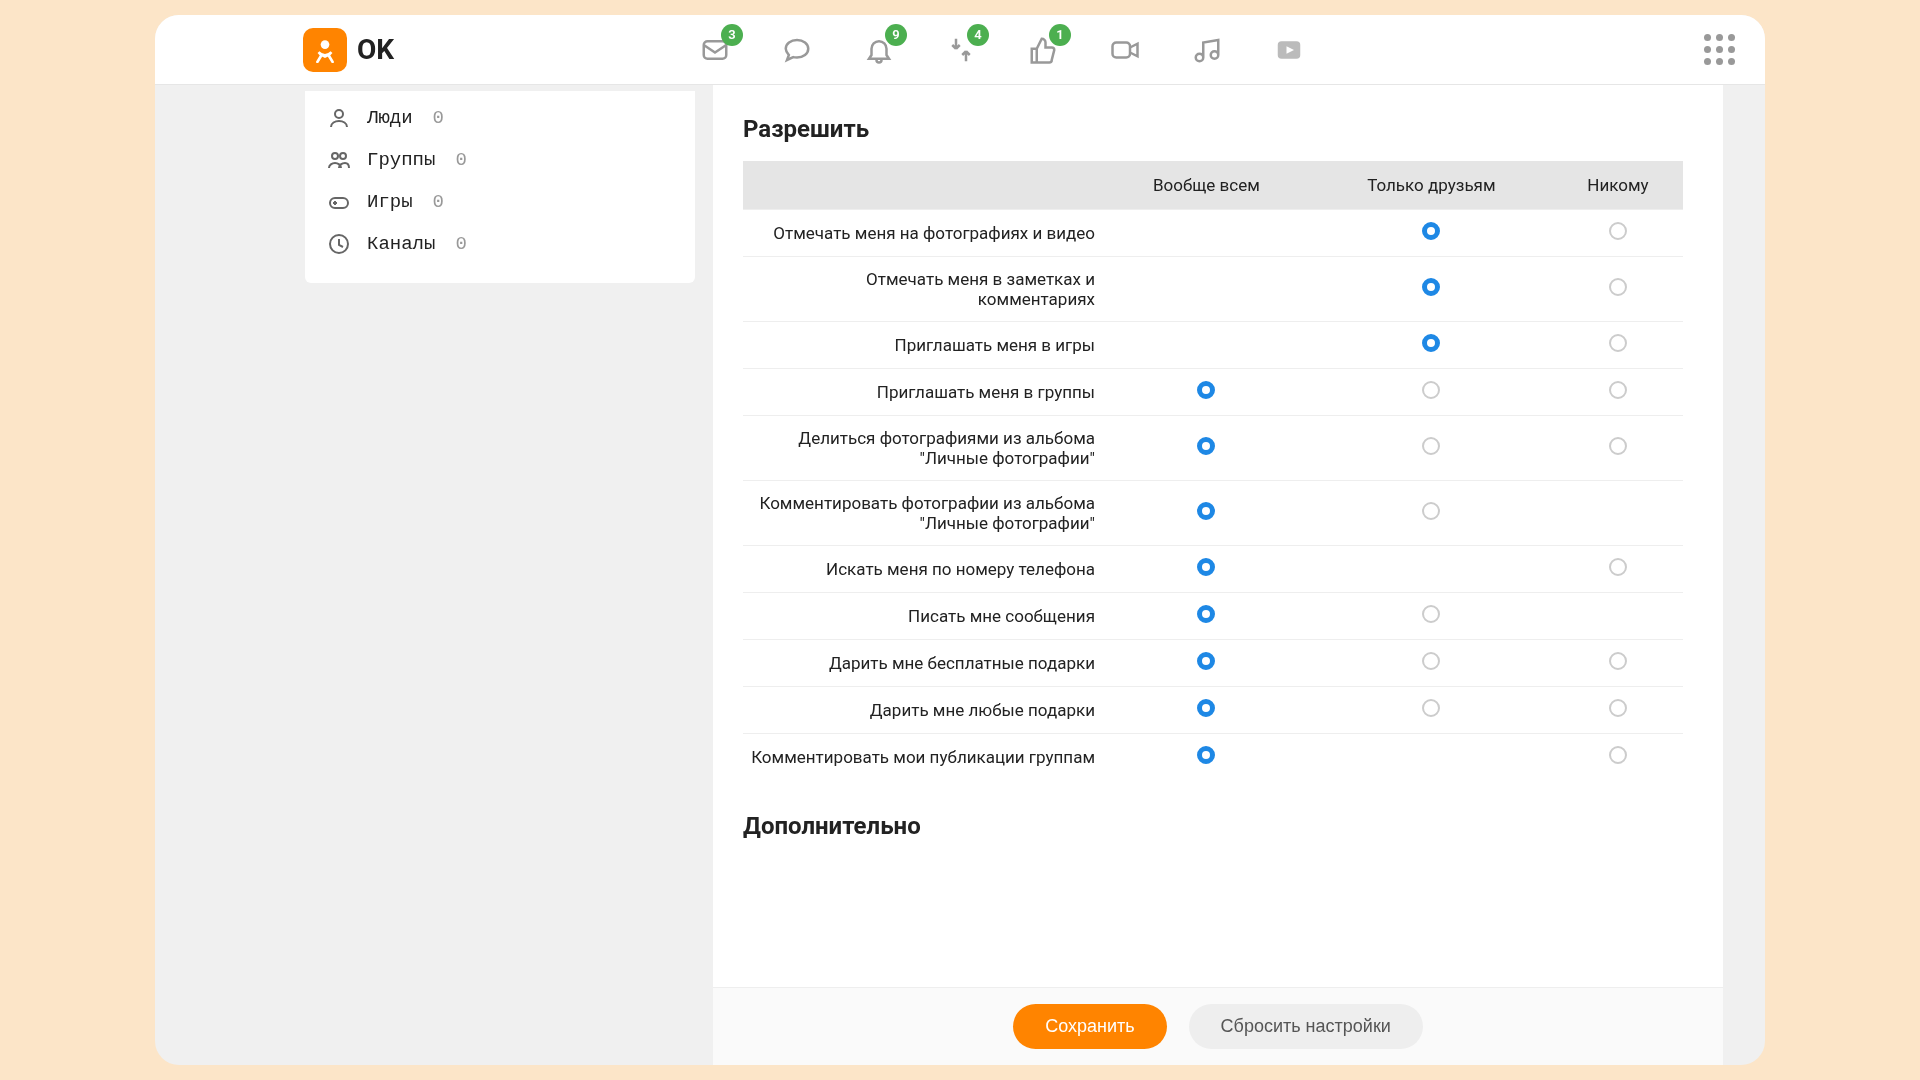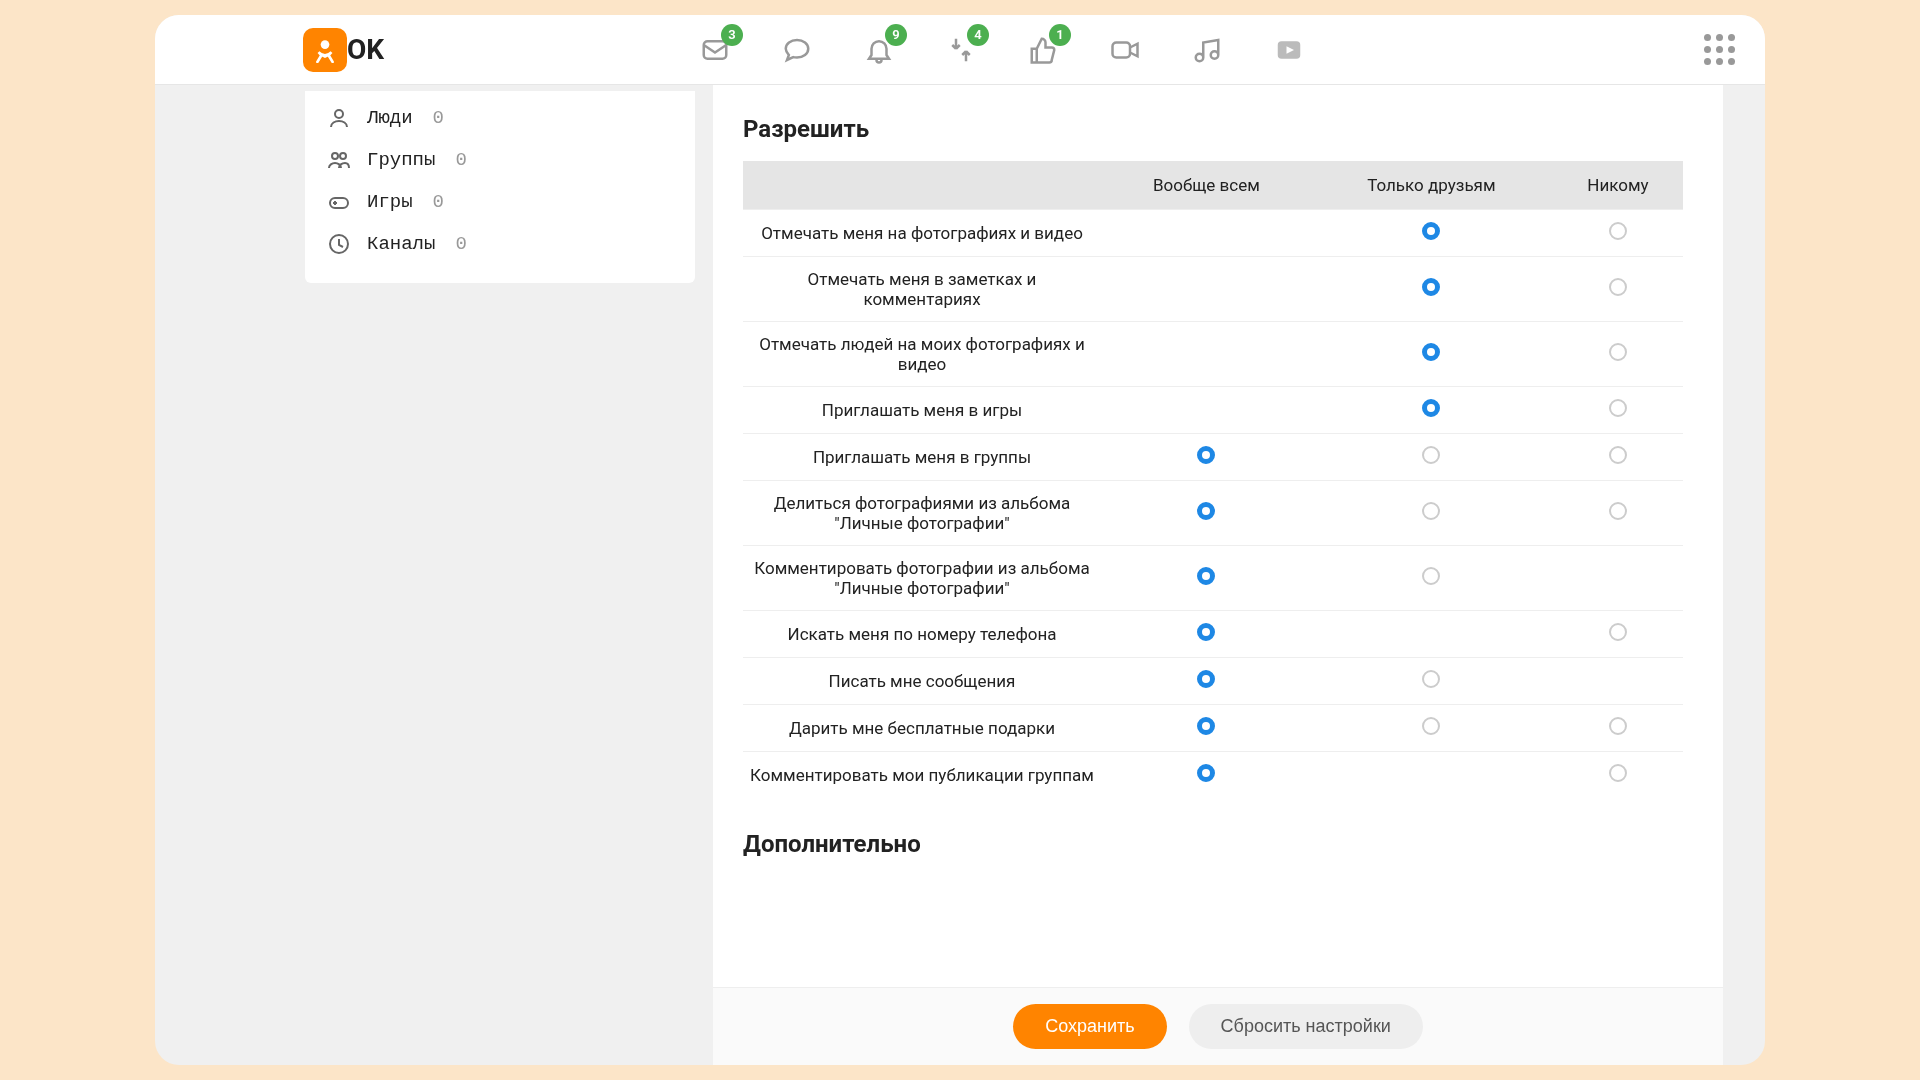--- a/index.html
+++ b/index.html
@@ -24,20 +24,21 @@
   height: 70px;
   background: #fff;
   display: flex;
   align-items: center;
   padding: 0 28px;
   border-bottom: 1px solid #e6e6e6;
 }
 .logo-wrap {
   display: flex;
   align-items: center;
+  gap: 10px;
   margin-right: auto;
   margin-left: 120px;
 }
 .logo-badge {
   width: 44px;
   height: 44px;
   background: #ff8400;
   border-radius: 10px;
   display: flex;
   align-items: center;
@@ -160,21 +161,21 @@
   background: #e5e5e5;
 }
 .perm-table th.label-col { text-align: left; padding-left: 6px; }
 .perm-table td {
   padding: 12px 8px;
   border-top: 1px solid #eee;
   font-size: 17px;
   color: #222;
   text-align: center;
 }
-.perm-table td.label-col { text-align: center; padding-left: 6px; width: 360px; }
+.perm-table td.label-col { text-align: right; padding-left: 6px; width: 360px; }
 .radio {
   width: 18px;
   height: 18px;
   border-radius: 50%;
   border: 2px solid #ccc;
   display: inline-block;
   cursor: pointer;
   position: relative;
   background: #fff;
 }
@@ -356,26 +357,20 @@
               <td><span class="radio selected"></span></td>
               <td><span class="radio"></span></td>
             </tr>
             <tr>
               <td class="label-col">Отмечать меня в заметках и комментариях</td>
               <td><span class="radio hidden"></span></td>
               <td><span class="radio selected"></span></td>
               <td><span class="radio"></span></td>
             </tr>
             <tr>
-              <td class="label-col">Отмечать людей на моих фотографиях и видео</td>
-              <td><span class="radio hidden"></span></td>
-              <td><span class="radio selected"></span></td>
-              <td><span class="radio"></span></td>
-            </tr>
-            <tr>
               <td class="label-col">Приглашать меня в игры</td>
               <td><span class="radio hidden"></span></td>
               <td><span class="radio selected"></span></td>
               <td><span class="radio"></span></td>
             </tr>
             <tr>
               <td class="label-col">Приглашать меня в группы</td>
               <td><span class="radio selected"></span></td>
               <td><span class="radio"></span></td>
               <td><span class="radio"></span></td>
@@ -399,20 +394,26 @@
               <td><span class="radio"></span></td>
             </tr>
             <tr>
               <td class="label-col">Писать мне сообщения</td>
               <td><span class="radio selected"></span></td>
               <td><span class="radio"></span></td>
               <td><span class="radio hidden"></span></td>
             </tr>
             <tr>
               <td class="label-col">Дарить мне бесплатные подарки</td>
+              <td><span class="radio selected"></span></td>
+              <td><span class="radio"></span></td>
+              <td><span class="radio"></span></td>
+            </tr>
+            <tr>
+              <td class="label-col">Дарить мне любые подарки</td>
               <td><span class="radio selected"></span></td>
               <td><span class="radio"></span></td>
               <td><span class="radio"></span></td>
             </tr>
             <tr>
               <td class="label-col">Комментировать мои публикации группам</td>
               <td><span class="radio selected"></span></td>
               <td><span class="radio hidden"></span></td>
               <td><span class="radio"></span></td>
             </tr>

